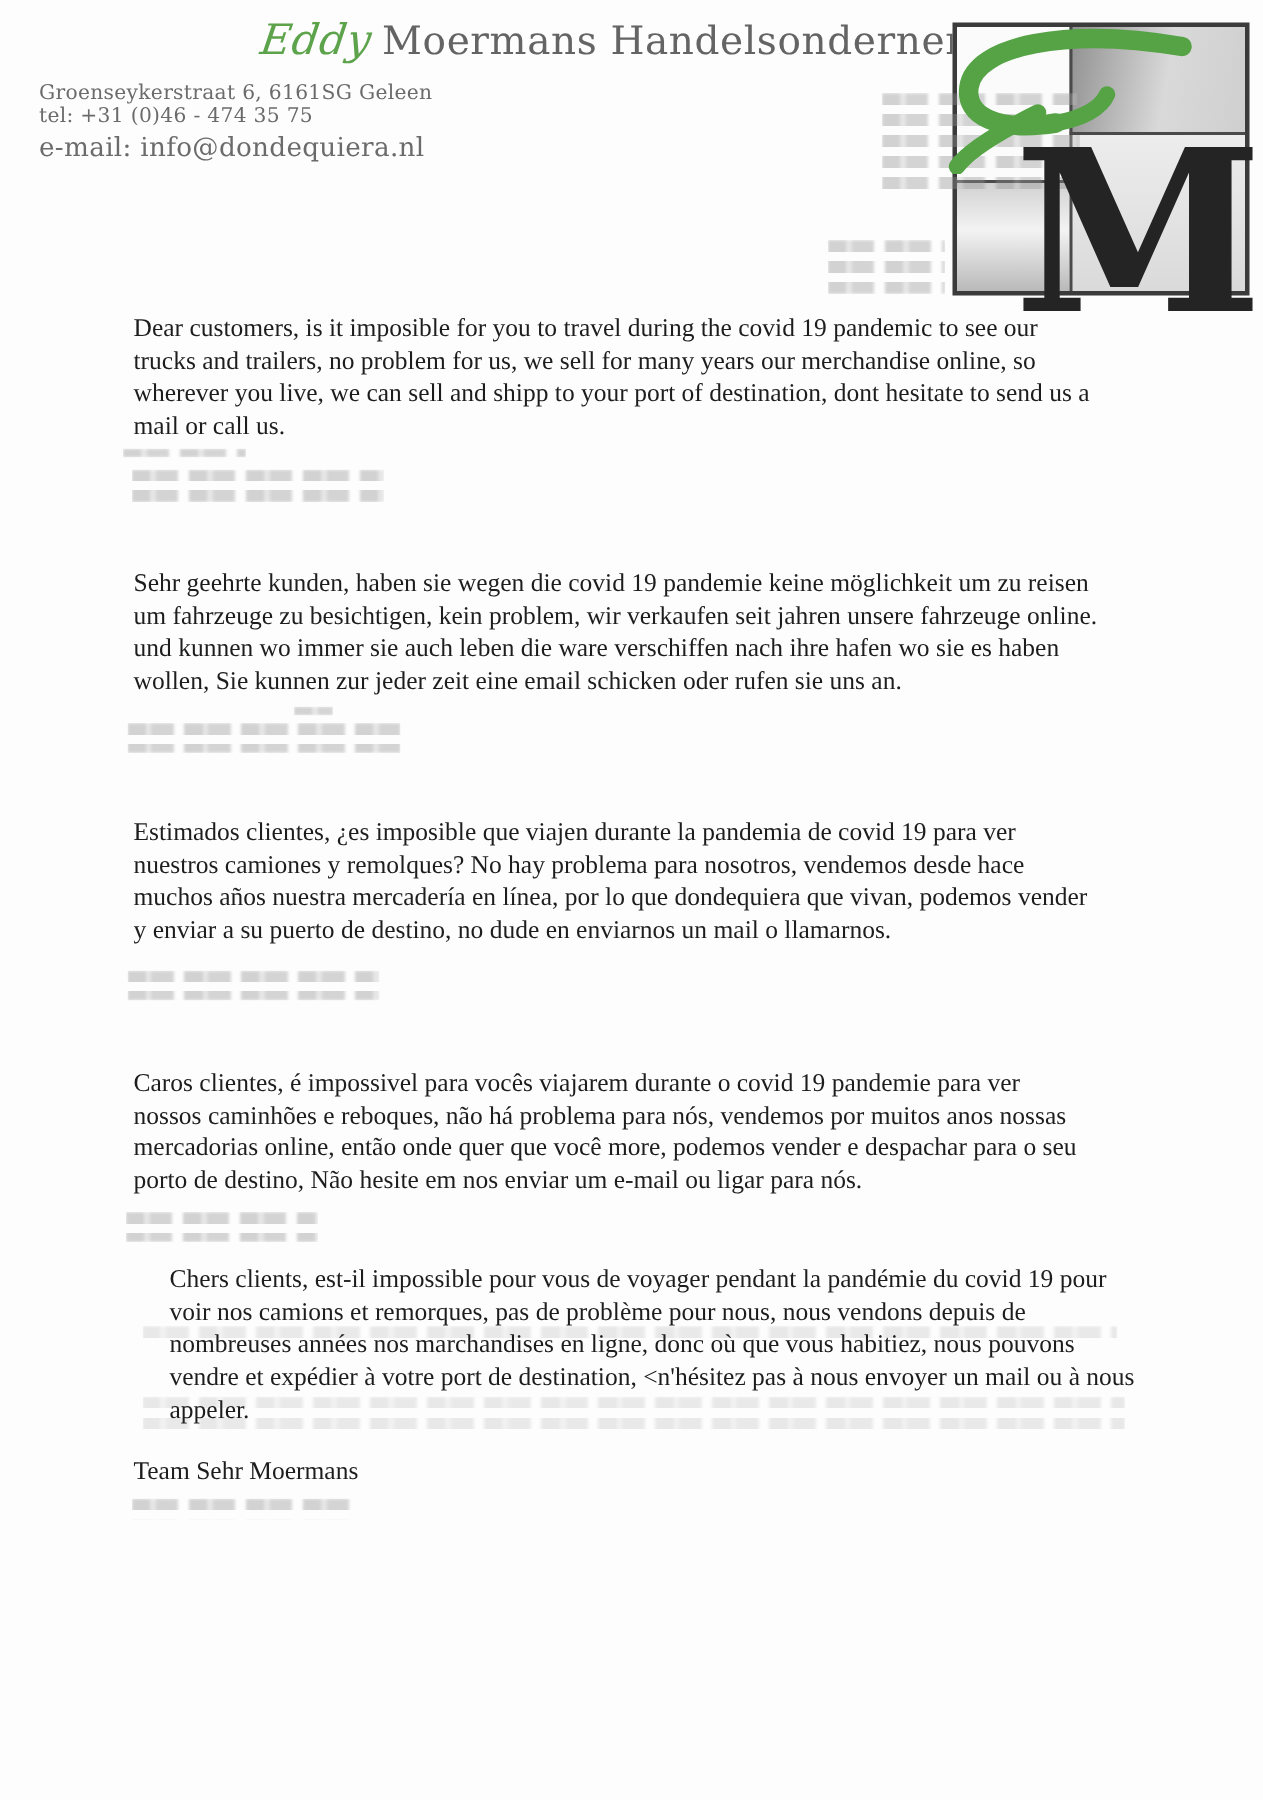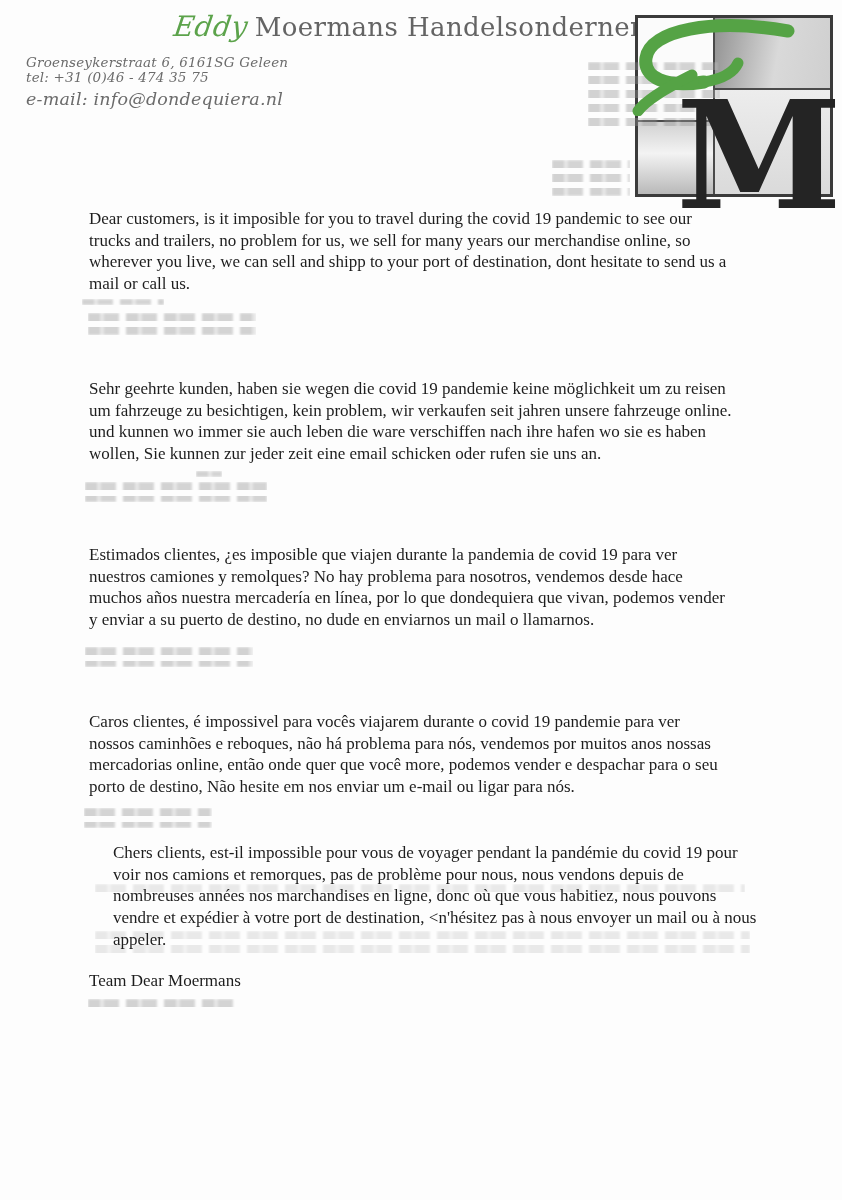--- a/index.html
+++ b/index.html
@@ -25,21 +25,20 @@
     color:#5ca34b;
     display:inline-block;
     transform:skewX(-8deg);
     margin-right:7px;
     font-size:28px;
   }
   .address{
     position:absolute;left:26px;top:55px;
     font-family:"DejaVu Serif", serif;
     color:#6b6b6b;
-    font-style:italic;
   }
   .address .small{font-size:13.5px;line-height:14.5px;letter-spacing:0.2px;}
   .address .big{font-size:17.5px;line-height:21px;letter-spacing:0.2px;}
   .address .gap{margin-top:5px;}
 
   
   .logo{
     position:absolute;left:635px;top:15px;
     width:192px;height:176px;
     border:3px solid #3b3b3b;
@@ -150,15 +149,15 @@
 y enviar a su puerto de destino, no dude en enviarnos un mail o llamarnos.</p>
   <p class="para p-pt">Caros clientes, é impossivel para vocês viajarem durante o covid 19 pandemie para ver
 nossos caminhões e reboques, não há problema para nós, vendemos por muitos anos nossas
 mercadorias online, então onde quer que você more, podemos vender e despachar para o seu
 porto de destino, Não hesite em nos enviar um e-mail ou ligar para nós.</p>
   <p class="para p-fr">Chers clients, est-il impossible pour vous de voyager pendant la pandémie du covid 19 pour
 voir nos camions et remorques, pas de problème pour nous, nous vendons depuis de
 nombreuses années nos marchandises en ligne, donc où que vous habitiez, nous pouvons
 vendre et expédier à votre port de destination, &lt;n'hésitez pas à nous envoyer un mail ou à nous
 appeler.</p>
-  <p class="para p-team">Team Dear Moermans</p>
+  <p class="para p-team">Team Sehr Moermans</p>
 
 </div>
 
 </body></html>

